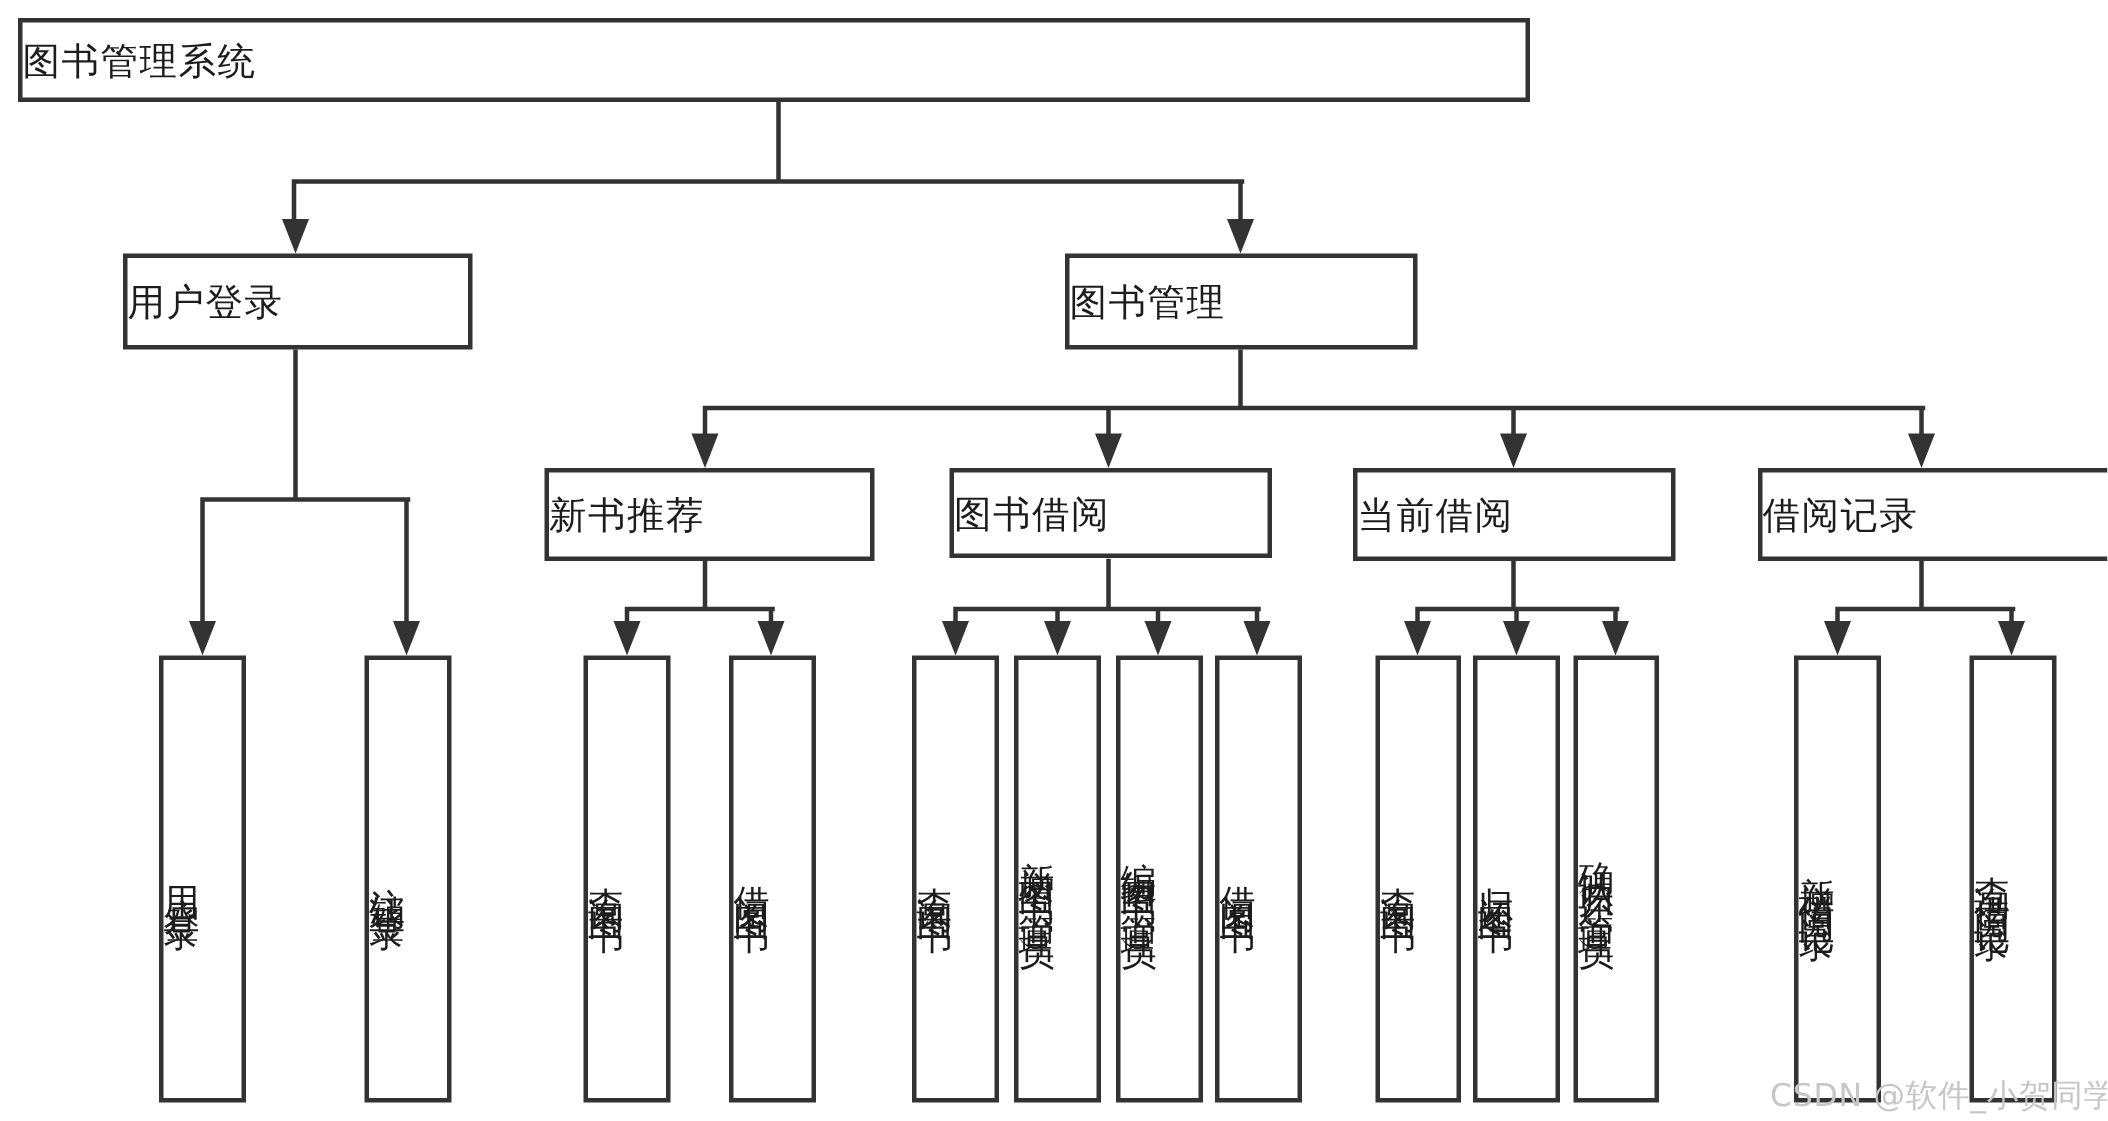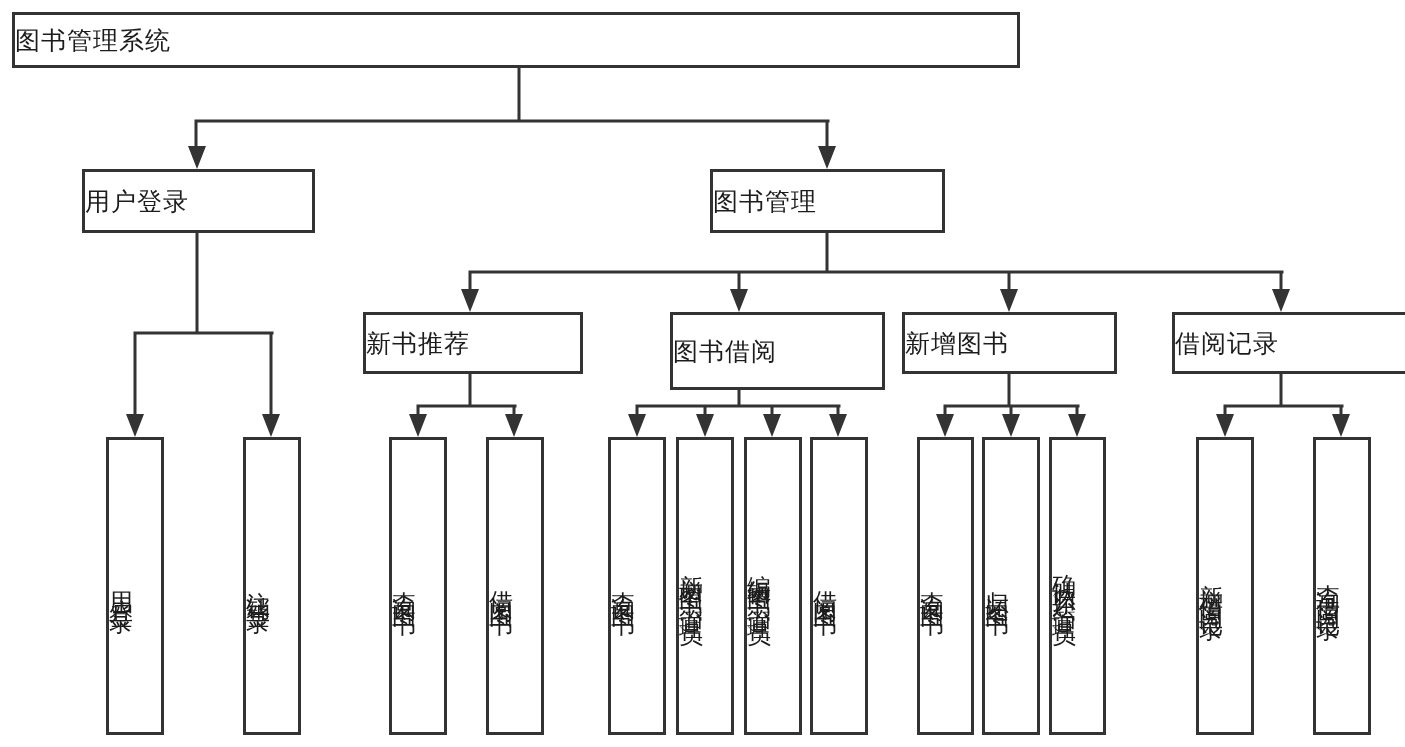--- a/index.html
+++ b/index.html
@@ -89,25 +89,25 @@
   <div class="box hbox" style="left:82px;top:169px;width:233px;height:64px">
     <span>用户登录</span>
   </div>
   <div class="box hbox" style="left:363px;top:312px;width:220px;height:62px">
     <span>新书推荐</span>
   </div>
 
   <div class="box hbox" style="left:710px;top:169px;width:235px;height:64px">
     <span>图书管理</span>
   </div>
-  <div class="box hbox" style="left:670px;top:312px;width:215px;height:78px">
+  <div class="box hbox" style="left:633px;top:312px;width:215px;height:60px">
     <span>图书借阅</span>
   </div>
   <div class="box hbox" style="left:902px;top:312px;width:215px;height:62px">
-    <span>新增图书</span>
+    <span>当前借阅</span>
   </div>
   <div class="box hbox" style="left:1172px;top:312px;width:248px;height:62px">
     <span>借阅记录</span>
   </div>
 
   <div class="box leaf" style="left:106px;top:437px;width:58px;height:298px">
     <span class="vtext">用户登录</span>
   </div>
   <div class="box leaf" style="left:243px;top:437px;width:58px;height:298px">
     <span class="vtext">注销登录</span>
@@ -139,14 +139,15 @@
   <div class="box leaf" style="left:1049px;top:437px;width:57px;height:298px">
     <span class="vtext">确认归还（管理员）</span>
   </div>
   <div class="box leaf" style="left:1196px;top:437px;width:58px;height:298px">
     <span class="vtext">新增借阅记录</span>
   </div>
   <div class="box leaf" style="left:1313px;top:437px;width:58px;height:298px">
     <span class="vtext">查询借阅记录</span>
   </div>
 
+  <div class="watermark">CSDN @软件_小贺同学</div>
 
 </div>
 
 </body></html>

